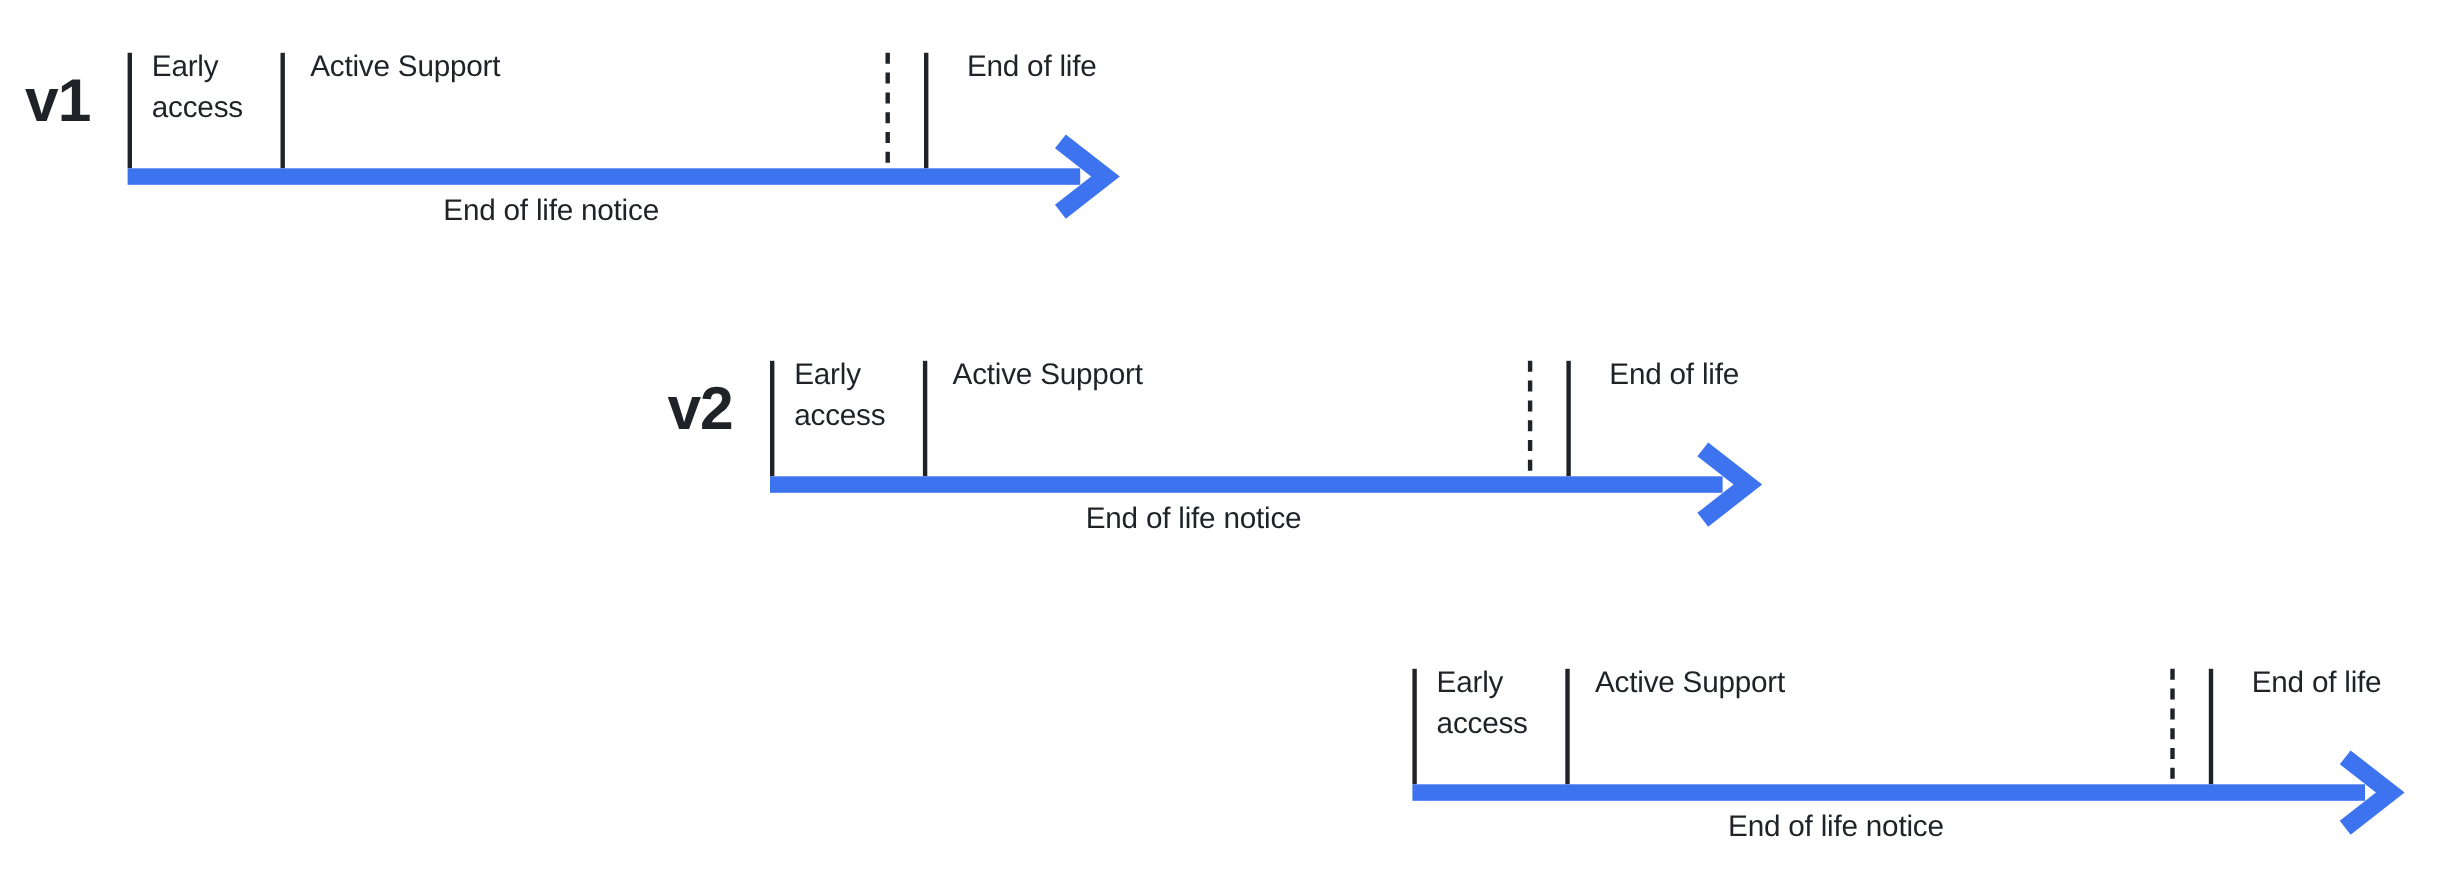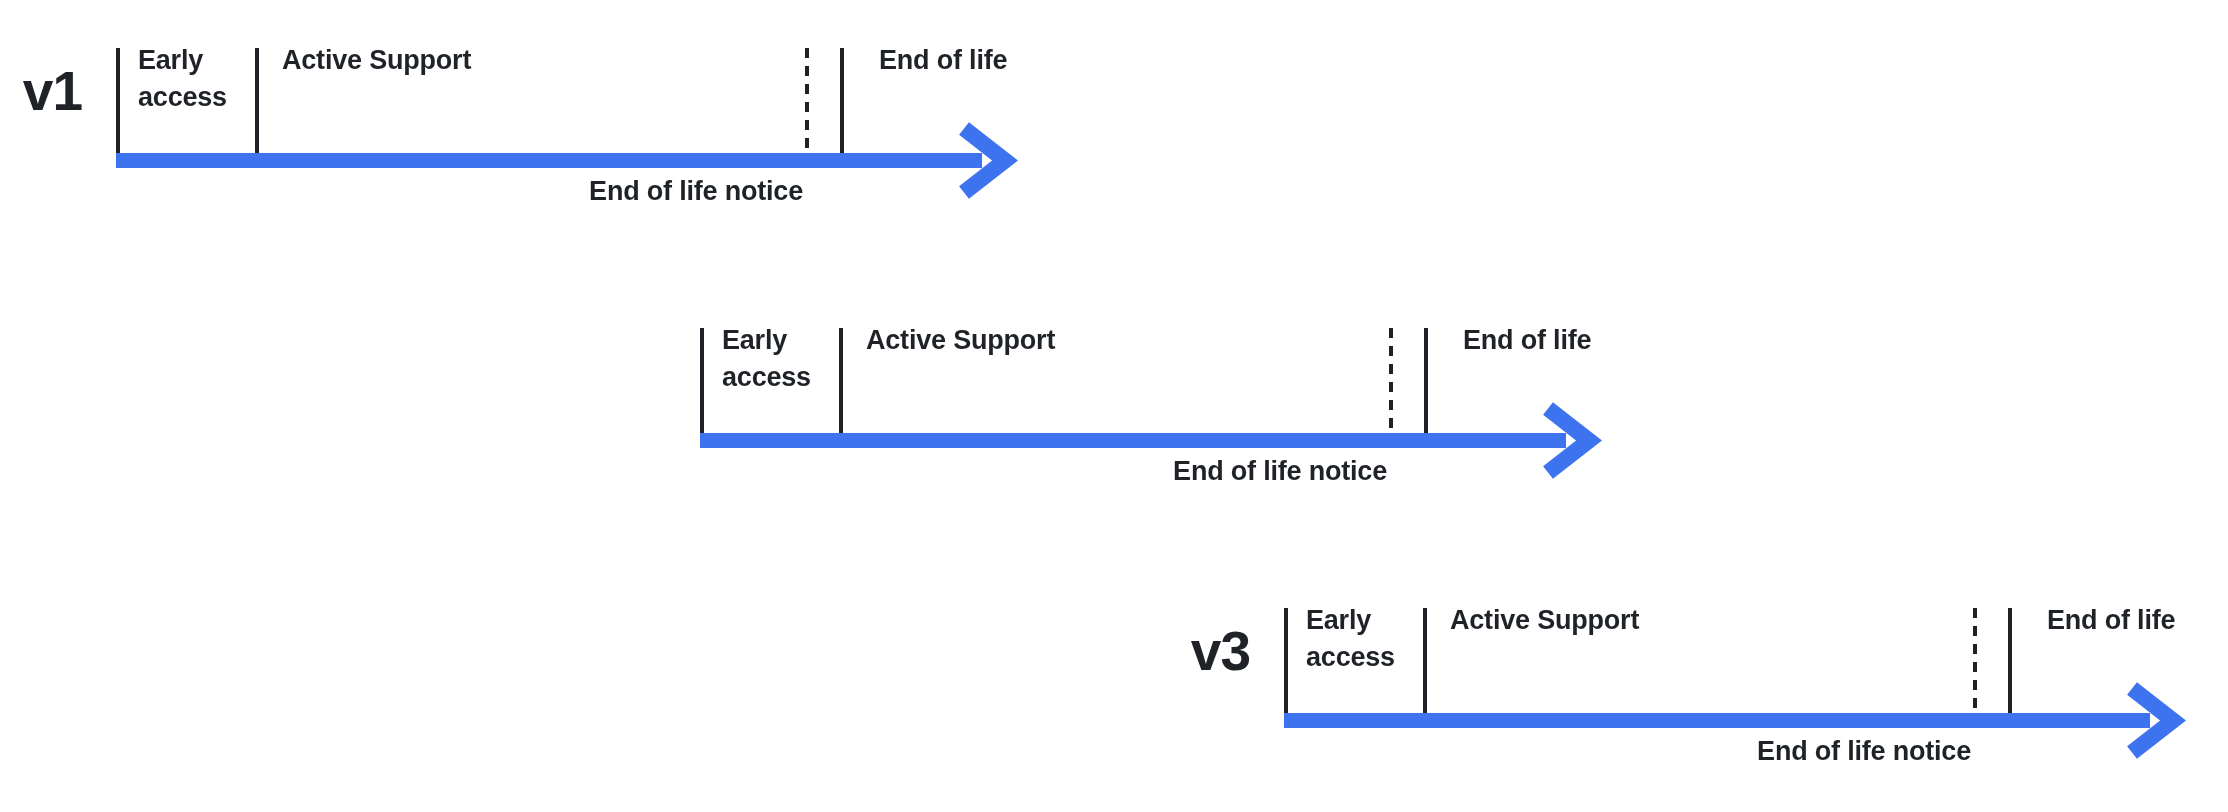--- a/index.html
+++ b/index.html
@@ -38,28 +38,28 @@
   }
   .tickline { stroke: #1f2328; stroke-width: 4; }
   .dashline { stroke: #1f2328; stroke-width: 4; stroke-dasharray: 10 8; }
   .barrect  { fill: #3e73f0; }
   .chevline { stroke: #3e73f0; stroke-width: 16; fill: none; stroke-linejoin: miter; stroke-linecap: butt; }
 
   .lbl {
     position: absolute;
     font-size: 27px;
     line-height: 37px;
-    font-weight: 700;
+    font-weight: 400;
     letter-spacing: -0.2px;
     color: #1f2328;
   }
   .early  { left: 20px;  top: -6px; width: 104px; }
   .active { left: 164px; top: -6px; white-space: nowrap; }
   .eol    { left: 745px; top: -6px; white-space: nowrap; margin-left: 16px; }
-  .notice { left: 285px; top: 125px; width: 400px; text-align: right; white-space: nowrap; }
+  .notice { left: 285px; top: 125px; width: 400px; text-align: left; white-space: nowrap; }
 
   .vlabel {
     position: absolute;
     left: -240px;
     top: 16px;
     width: 204px;
     text-align: right;
     font-size: 55px;
     line-height: 55px;
     font-weight: 700;
@@ -82,36 +82,36 @@
       <rect class="barrect" x="8" y="110" width="866" height="15"></rect>
       <polyline class="chevline" points="856,85.5 897,117.5 856,149.5"></polyline>
     </svg>
     <div class="lbl early">Early access</div>
     <div class="lbl active">Active Support</div>
     <div class="lbl eol">End of life</div>
     <div class="lbl notice">End of life notice</div>
   </div>
 
   <div class="row row2">
+    <div class="vlabel">v2</div>
     <svg class="art" width="940" height="170" viewBox="0 0 940 170">
       <line class="tickline" x1="10" y1="5" x2="10" y2="110"></line>
       <line class="tickline" x1="149" y1="5" x2="149" y2="110"></line>
       <line class="dashline" x1="699" y1="5" x2="699" y2="110"></line>
       <line class="tickline" x1="734" y1="5" x2="734" y2="110"></line>
       <rect class="barrect" x="8" y="110" width="866" height="15"></rect>
       <polyline class="chevline" points="856,85.5 897,117.5 856,149.5"></polyline>
     </svg>
     <div class="lbl early">Early access</div>
     <div class="lbl active">Active Support</div>
     <div class="lbl eol">End of life</div>
     <div class="lbl notice">End of life notice</div>
   </div>
 
   <div class="row row3">
-    <div class="vlabel">v3</div>
     <svg class="art" width="940" height="170" viewBox="0 0 940 170">
       <line class="tickline" x1="10" y1="5" x2="10" y2="110"></line>
       <line class="tickline" x1="149" y1="5" x2="149" y2="110"></line>
       <line class="dashline" x1="699" y1="5" x2="699" y2="110"></line>
       <line class="tickline" x1="734" y1="5" x2="734" y2="110"></line>
       <rect class="barrect" x="8" y="110" width="866" height="15"></rect>
       <polyline class="chevline" points="856,85.5 897,117.5 856,149.5"></polyline>
     </svg>
     <div class="lbl early">Early access</div>
     <div class="lbl active">Active Support</div>

